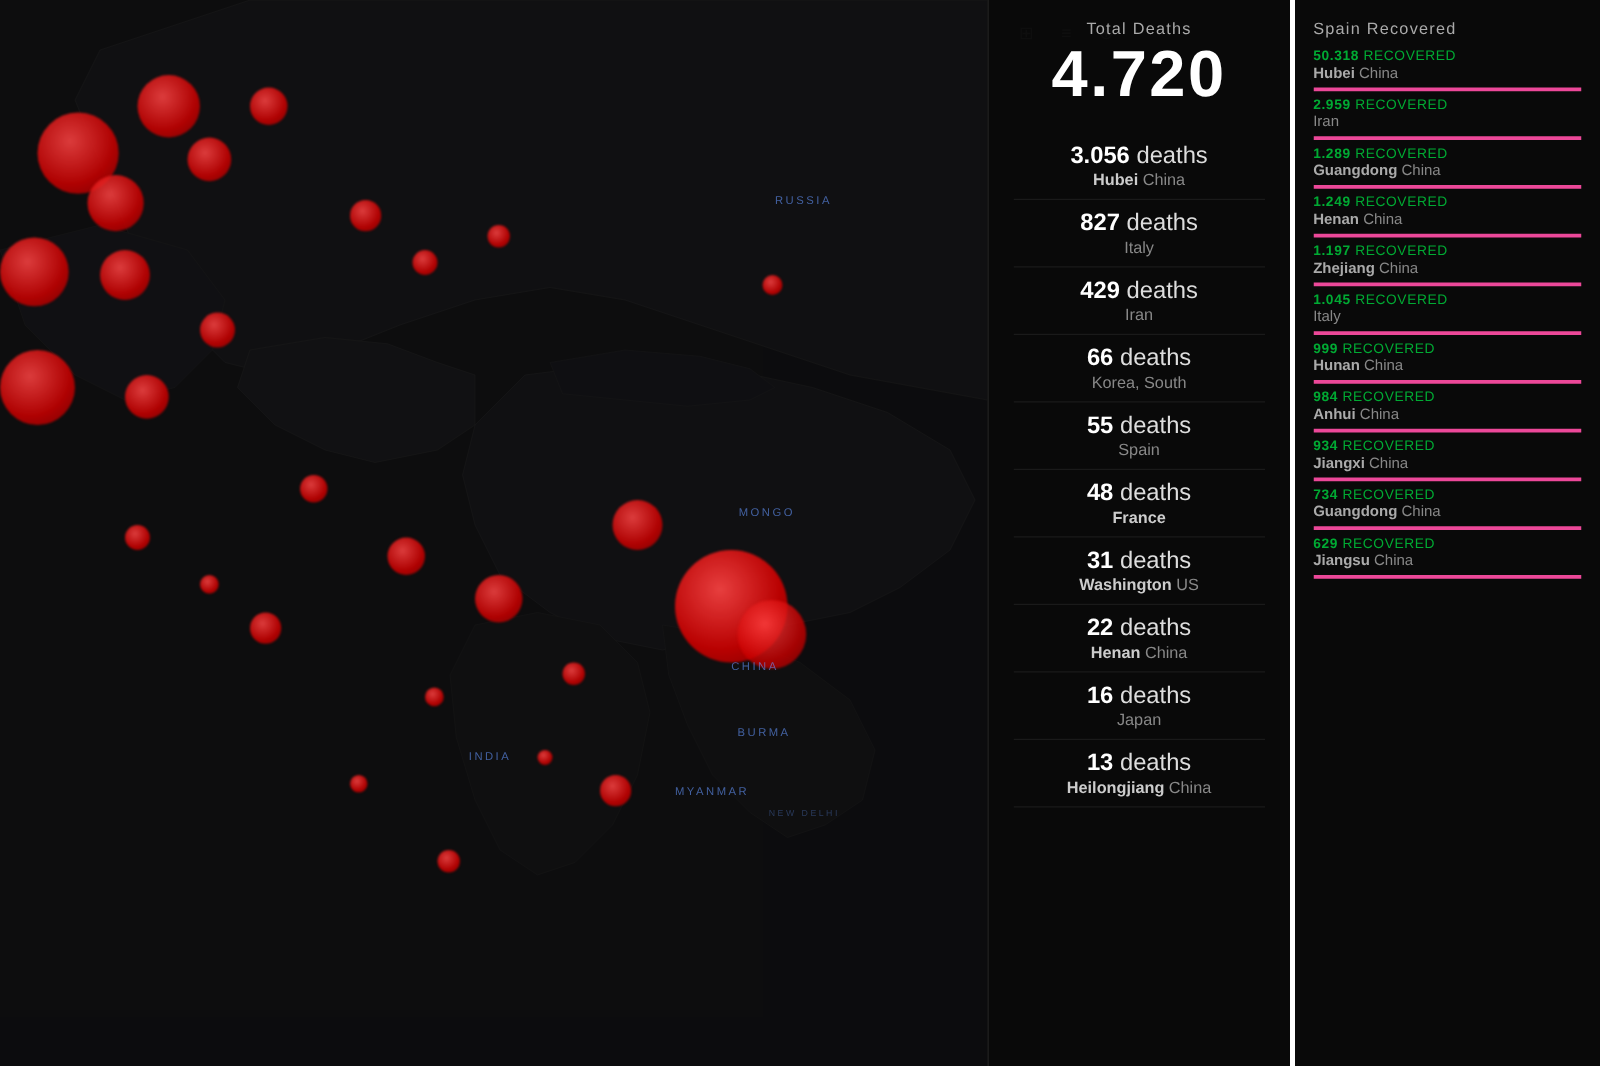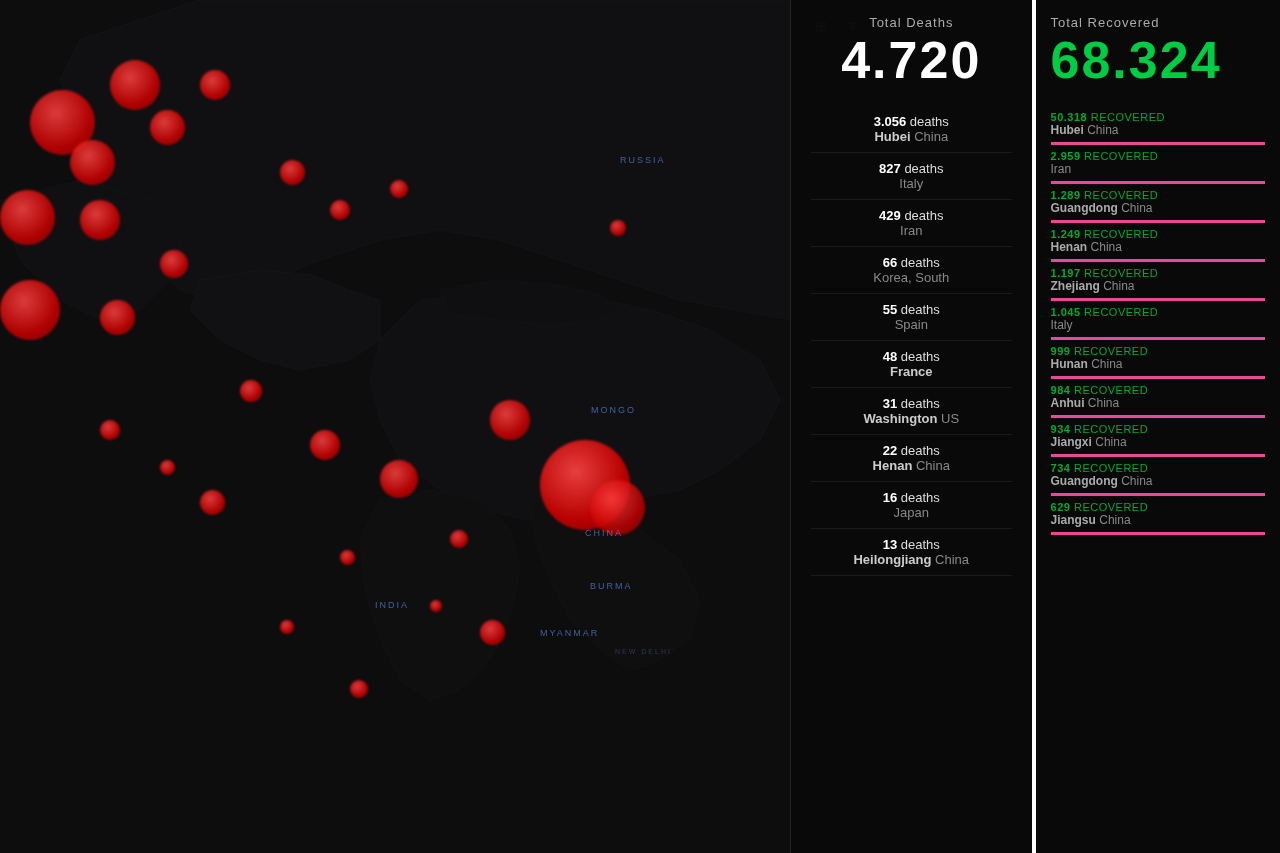--- a/index.html
+++ b/index.html
@@ -82,21 +82,21 @@
       margin-bottom: 20px;
       line-height: 1;
     }
 
     .stat-row {
       padding: 8px 0;
       border-bottom: 1px solid #1a1a1a;
     }
 
     .stat-count {
-      font-size: 13px;
+      font-size: 19px;
       color: #ddd;
       font-weight: 300;
     }
 
     .stat-count span.num {
       font-weight: 600;
       color: #fff;
     }
 
     .stat-location {
@@ -295,22 +295,21 @@
           <div class="stat-location">Japan</div>
         </div>
         <div class="stat-row">
           <div class="stat-count"><span class="num">13</span> deaths</div>
           <div class="stat-location"><strong>Heilongjiang</strong> China</div>
         </div>
       </div>
   </div>
 
   <div class="recovered-panel">
-    <div class="panel-header">Total Recovered</div>
-    <div class="total-recovered-number">68.324</div>
+    <div class="panel-header">Spain Recovered</div>
 
     <div id="recovered-list">
         <div class="rec-row">
           <div class="rec-count"><span class="rnum">50.318</span> recovered</div>
           <div class="rec-location"><strong>Hubei</strong> China</div>
         </div>
         <div class="rec-row">
           <div class="rec-count"><span class="rnum">2.959</span> recovered</div>
           <div class="rec-location">Iran</div>
         </div>

